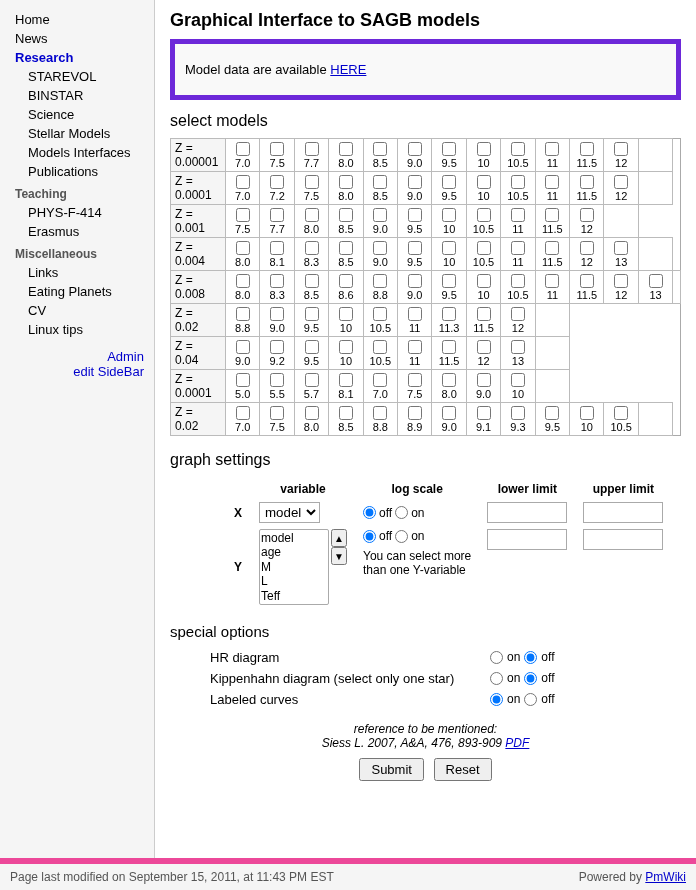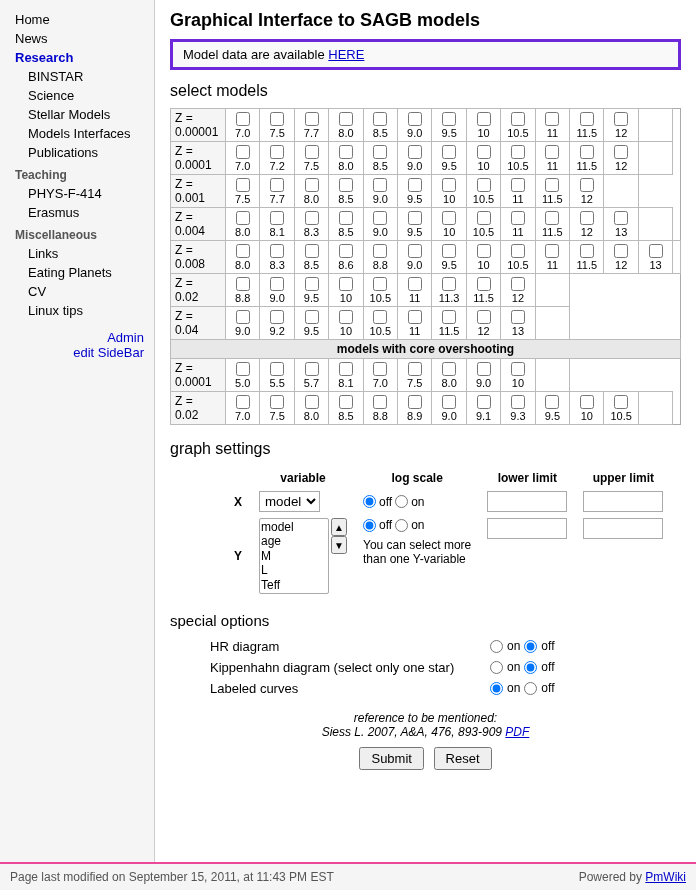--- a/index.html
+++ b/index.html
@@ -17,21 +17,21 @@
     .sidebar .section-header { padding: 6px 15px 2px 15px; font-weight: bold; font-size: 12px; color: #555; }
     .sidebar .sub-item { padding-left: 28px; }
     .sidebar .admin-links { text-align: right; padding: 10px 10px 0 0; font-size: 12px; }
     .sidebar .admin-links a { display: inline; padding: 0; color: #00c; }
     
     
     .content { flex: 1; padding: 10px 15px; }
     
     .page-title { font-size: 18px; font-weight: bold; margin-bottom: 8px; }
     
-    .model-data-note { background: #f9f9f9; border: 3px solid #6d28d9; padding: 5px 10px; margin-bottom: 12px; font-size: 13px; }
+    .model-data-note { background: #f9f9f9; border: 5px solid #6d28d9; padding: 18px 10px; margin-bottom: 12px; font-size: 13px; }
     .model-data-note a { color: #00c; }
     
     .section-title { font-size: 16px; margin-bottom: 8px; }
     
     
     .models-table { border: 1px solid #aaa; border-collapse: collapse; width: 100%; margin-bottom: 15px; font-size: 12px; }
     .models-table td { border: 1px solid #bbb; padding: 2px 3px; text-align: center; vertical-align: middle; }
     .models-table .z-cell { text-align: left; padding-left: 4px; white-space: nowrap; background: #f5f5f5; }
     .models-table input[type=checkbox] { width: 14px; height: 14px; margin: 1px; }
     .models-table .section-label { background: #e8e8e8; font-weight: bold; text-align: center; font-size: 12px; }
@@ -52,33 +52,34 @@
     .option-label { width: 280px; font-size: 13px; }
     .option-radios { display: flex; align-items: center; gap: 4px; font-size: 12px; }
     
     .reference-box { text-align: center; margin: 15px 0 8px 0; font-style: italic; font-size: 12px; }
     .reference-box a { color: #00c; font-size: 12px; }
     
     .submit-area { text-align: center; margin-bottom: 10px; }
     .submit-area input[type=button], .submit-area button { margin: 0 3px; padding: 2px 10px; font-size: 13px; cursor: pointer; }
     
     
-    .footer { border-top: 2px solid #ec4899; padding: 6px 10px; display: flex; justify-content: space-between; align-items: center; font-size: 12px; color: #555; background: #f5f5f5; }
+    .footer { border-top: 6px solid #ec4899; padding: 6px 10px; display: flex; justify-content: space-between; align-items: center; font-size: 12px; color: #555; background: #f5f5f5; }
     .footer a { color: #00c; }
   </style>
 </head>
 <body>
 
 <div class="page-wrapper">
   <div class="main-layout">
 
     <div class="sidebar">
       <a href="#">Home</a>
       <a href="#">News</a>
       <a href="#" class="active blue">Research</a>
+      <a href="#" class="sub-item">STAREVOL</a>
       <a href="#" class="sub-item">BINSTAR</a>
       <a href="#" class="sub-item">Science</a>
       <a href="#" class="sub-item">Stellar Models</a>
       <a href="#" class="sub-item">Models Interfaces</a>
       <a href="#" class="sub-item">Publications</a>
       <div class="section-header">Teaching</div>
       <a href="#" class="sub-item">PHYS-F-414</a>
       <a href="#" class="sub-item">Erasmus</a>
       <div class="section-header">Miscellaneous</div>
       <a href="#" class="sub-item">Links</a>
@@ -592,23 +593,20 @@
               </td>
               <td style="min-width: 32px;">
                 <div style="display: flex; flex-direction: column; align-items: center;">
                   <input type="checkbox" style="">
                   <span style="font-size: 11px;">13</span>
                 </div>
               </td>
               <td style="border-left: 1px solid rgb(187, 187, 187);"></td>
             </tr>
             <tr>
-              <td class="section-label" colspan="20">models with core overshooting</td>
-            </tr>
-            <tr>
               <td class="z-cell" style="width: 55px;">Z&nbsp;=&nbsp;<br>0.0001</td>
               <td style="min-width: 32px;">
                 <div style="display: flex; flex-direction: column; align-items: center;">
                   <input type="checkbox" style="">
                   <span style="font-size: 11px;">5.0</span>
                 </div>
               </td>
               <td style="min-width: 32px;">
                 <div style="display: flex; flex-direction: column; align-items: center;">
                   <input type="checkbox" style="">

